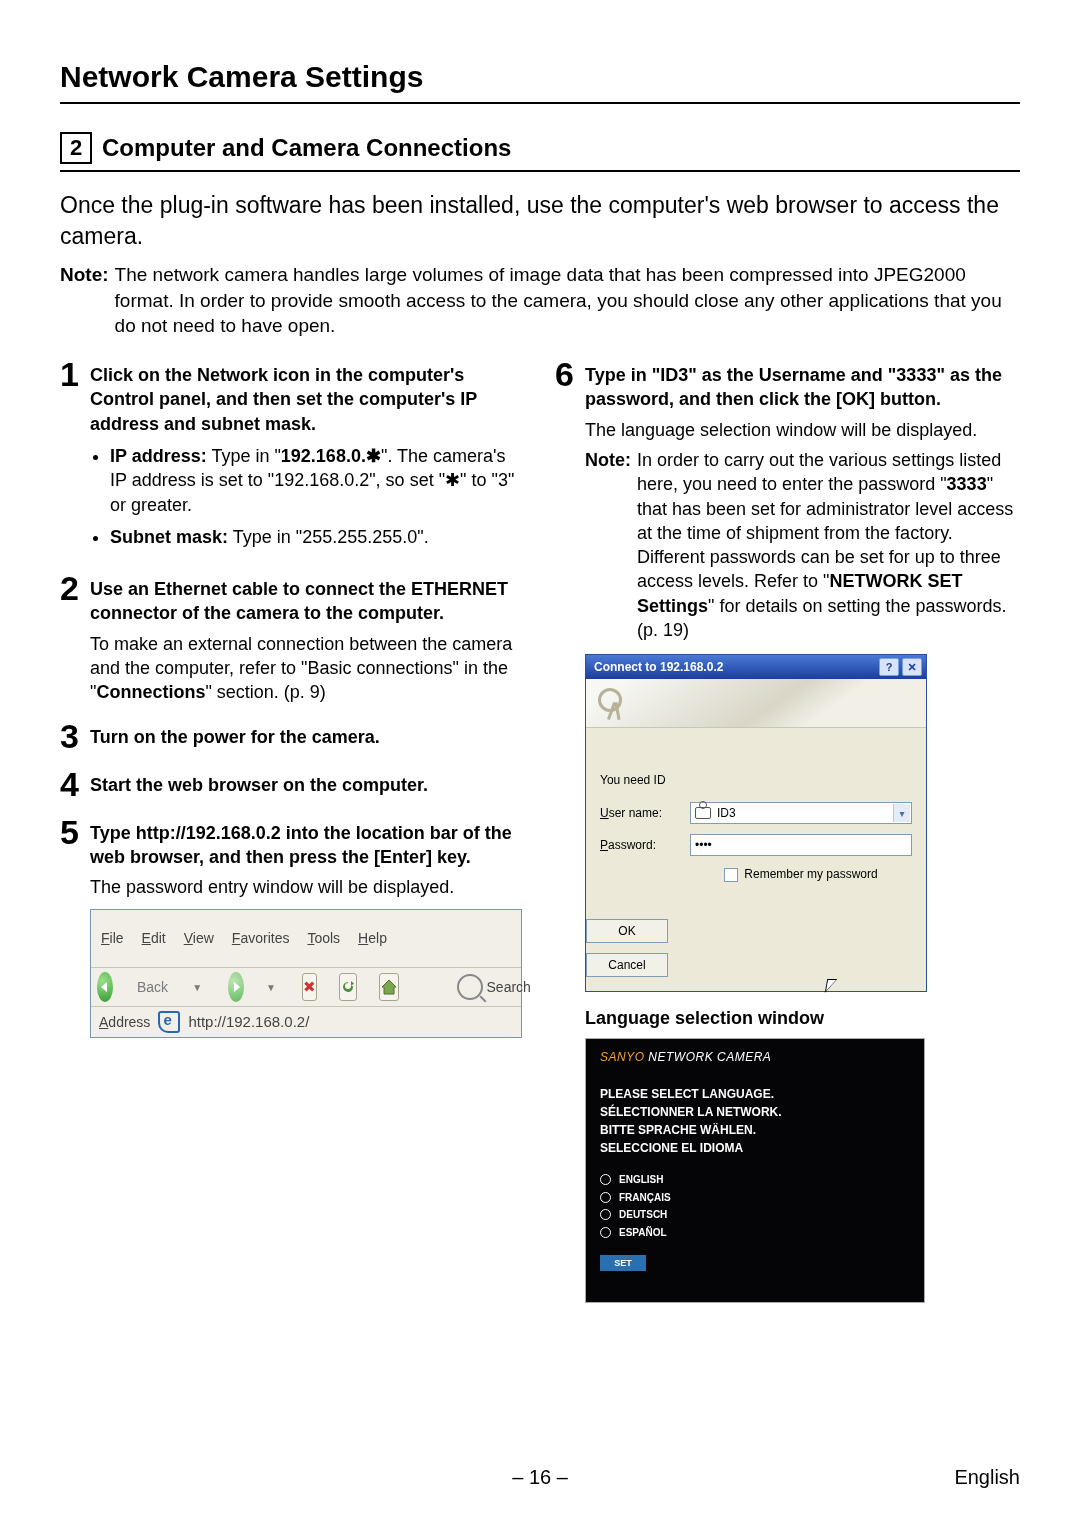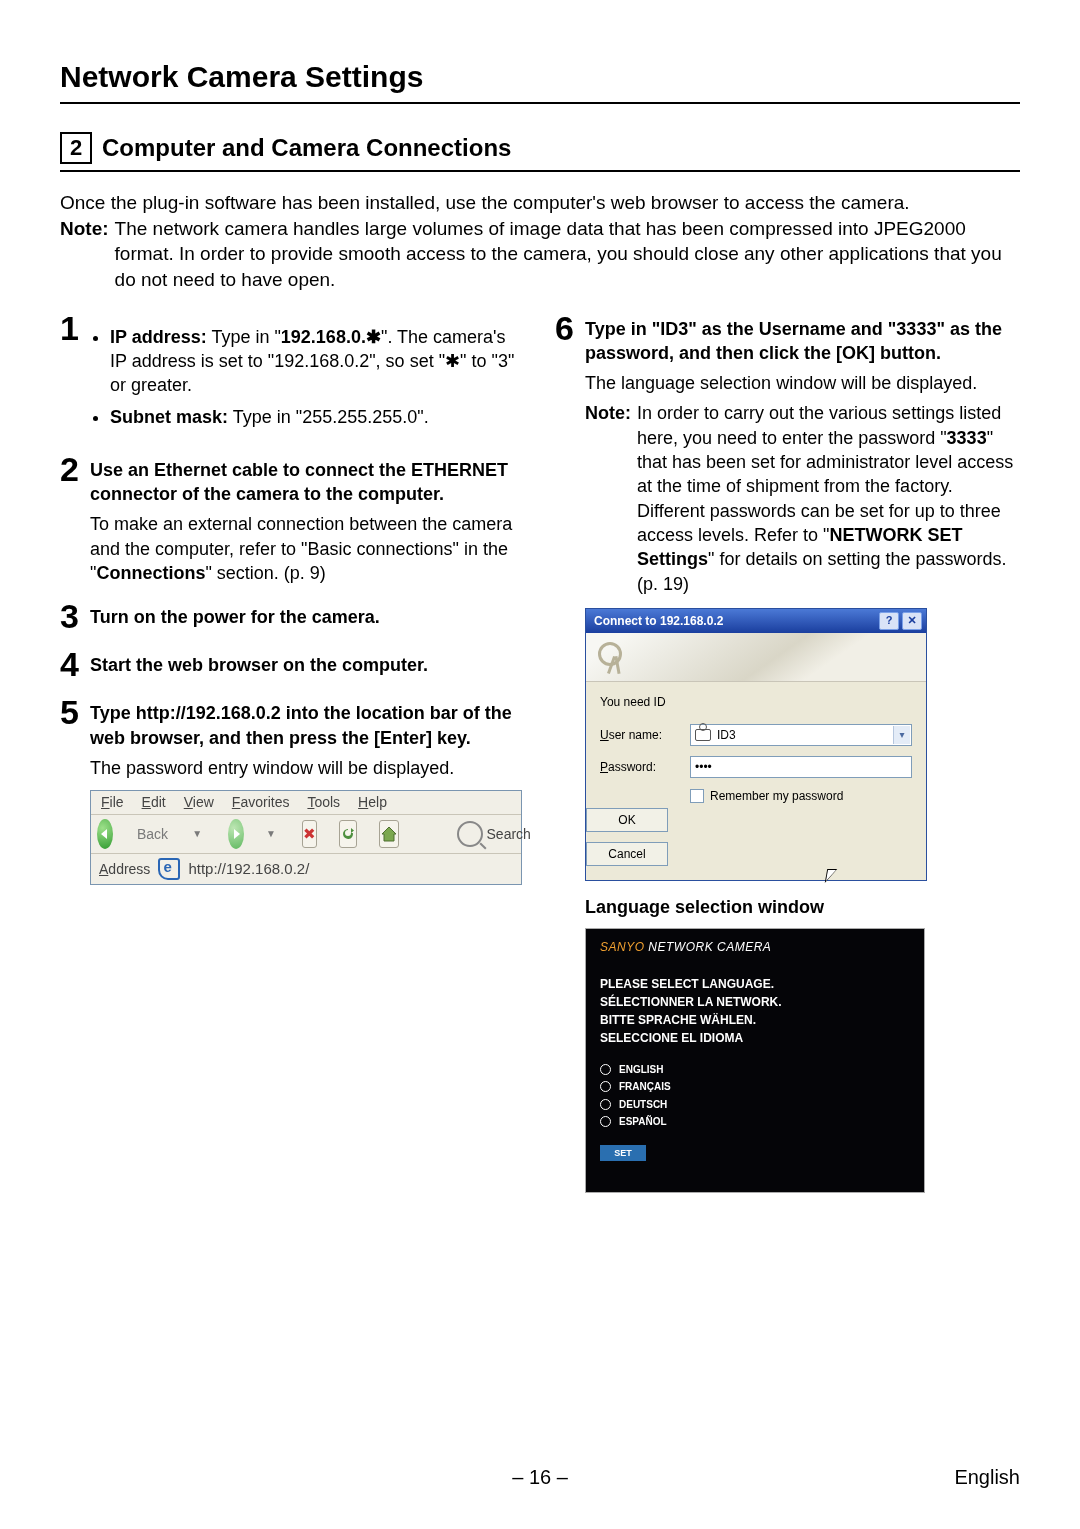--- a/index.html
+++ b/index.html
@@ -36,21 +36,21 @@
     align-items: center;
     justify-content: center;
     font-size: 22px;
     font-weight: bold;
     margin-right: 10px;
   }
   .section-title {
     font-size: 24px;
     font-weight: bold;
   }
-  .intro { font-size: 19px; line-height: 1.35; }
+  .intro { font-size: 23px; line-height: 1.35; margin-bottom: 10px; }
   .note-row { font-size: 19px; line-height: 1.35; display: flex; margin-bottom: 18px; }
   .note-row .label { font-weight: bold; white-space: nowrap; margin-right: 6px; }
   .columns { display: flex; gap: 30px; }
   .col { flex: 1 1 0; min-width: 0; }
   .step { display: flex; margin-bottom: 14px; }
   .step-num { font-size: 34px; font-weight: bold; line-height: 1; width: 30px; flex: 0 0 30px; }
   .step-body { flex: 1; font-size: 18px; line-height: 1.35; padding-top: 6px; }
   .step-head { font-weight: bold; }
   .sub-bullets { margin: 8px 0 0 0; padding-left: 20px; }
   .sub-bullets li { margin-bottom: 8px; }
@@ -62,21 +62,21 @@
   
   .browser-mock {
     border: 1px solid #7a95b0;
     font-family: Tahoma, Arial, sans-serif;
     font-size: 14px;
     color: #444;
     background: #f1efe7;
     margin-top: 10px;
     width: 430px;
   }
-  .browser-menu { display: flex; gap: 18px; padding: 2px 10px; border-bottom: 1px solid #c9c5b8; }
+  .browser-menu { display: flex; gap: 18px; padding: 19px 10px; border-bottom: 1px solid #c9c5b8; }
   .browser-menu span::first-letter { text-decoration: underline; }
   .browser-toolbar { display: flex; align-items: center; gap: 22px; padding: 4px 6px; border-bottom: 1px solid #c9c5b8; }
   .tb-btn {
     width: 30px; height: 30px; border-radius: 50%;
     display: inline-flex; align-items: center; justify-content: center;
     font-size: 18px; color: #8a8a8a;
   }
   .tb-back { background: radial-gradient(circle at 35% 30%, #9de08a, #2f9a2f); color:#fff; }
   .tb-fwd  { background: radial-gradient(circle at 35% 30%, #bde6b3, #5fb85f); color:#fff; }
   .tb-sq { width:26px; height:26px; border:1px solid #a7a394; border-radius:3px; display:inline-flex; align-items:center; justify-content:center; background:#f6f4ec; font-size:15px; color:#5a7; }
@@ -137,21 +137,21 @@
     flex:1; height:20px; border:1px solid #7f9db9; background:#fff;
     display:flex; align-items:center; padding:0 4px; position:relative;
   }
   .combo-caret {
     width:16px; height:18px; border-left:1px solid #b6c7de;
     display:flex; align-items:center; justify-content:center;
     position:absolute; right:1px; top:1px; background:#e4ecf7; color:#4c6aa0; font-size:10px;
   }
   .key-glyph { width:14px; height:10px; border:1px solid #555; border-radius:2px; margin-right:6px; position:relative; }
   .key-glyph::before { content:""; position:absolute; width:6px; height:6px; border:1px solid #555; border-radius:50%; top:-7px; left:3px; }
-  .dialog-check { margin-left:90px; display:flex; align-items:center; gap:6px; margin-bottom:0; }
+  .dialog-check { margin-left:90px; display:flex; align-items:center; gap:6px; margin-bottom:32px;justify-content:center; }
   .chk { width:12px; height:12px; border:1px solid #7f9db9; background:#fff; }
   .dialog-buttons { display:flex; justify-content:flex-end; gap:10px; padding:0 14px 14px 0;flex-direction:column; }
   .dlg-btn {
     width:80px; height:22px; border:1px solid #7f9db9; background:#f2f1e7;
     font-size:12px; display:flex; align-items:center; justify-content:center;
   }
   .cursor-arrow {
     position: relative;
     width: 0; height: 0;
     margin-left: -4px; margin-top: -2px;
@@ -217,20 +217,21 @@
   <span>The network camera handles large volumes of image data that has been compressed into JPEG2000 format. In order to provide smooth access to the camera, you should close any other applications that you do not need to have open.</span>
 </div>
 
 <div class="columns">
 
   <div class="col">
 
     <div class="step">
       <div class="step-num">1</div>
       <div class="step-body">
+        <div class="step-head">Click on the Network icon in the computer's Control panel, and then set the computer's IP address and subnet mask.</div>
         <ul class="sub-bullets">
           <li>
             <b>IP address:</b><span> Type in "</span><b>192.168.0.✱</b><span>". The camera's IP address is set to "192.168.0.2", so set "✱" to "3" or greater.</span>
           </li>
           <li>
             <b>Subnet mask:</b><span> Type in "255.255.255.0".</span>
           </li>
         </ul>
       </div>
     </div>
@@ -341,21 +342,21 @@
             </span>
           </div>
           <div class="dialog-banner">
             <span class="keys-icon">
               <span class="ring"></span>
                 <span class="k1"></span>
                 <span class="k2"></span>
             </span>
           </div>
           <div class="dialog-body">
-            <div style="margin-bottom:14px;">You need ID</div>
+            <div style="margin-bottom:14px;margin-top:32px;">You need ID</div>
             <div class="dialog-row">
               <span class="dl-label dl-label-u">User name:</span>
               <span class="dialog-input">
                 <span class="key-glyph"></span>
                 <span>ID3</span>
                 <span class="combo-caret">▾</span>
               </span>
             </div>
             <div class="dialog-row">
               <span class="dl-label dl-label-u">Password:</span>

